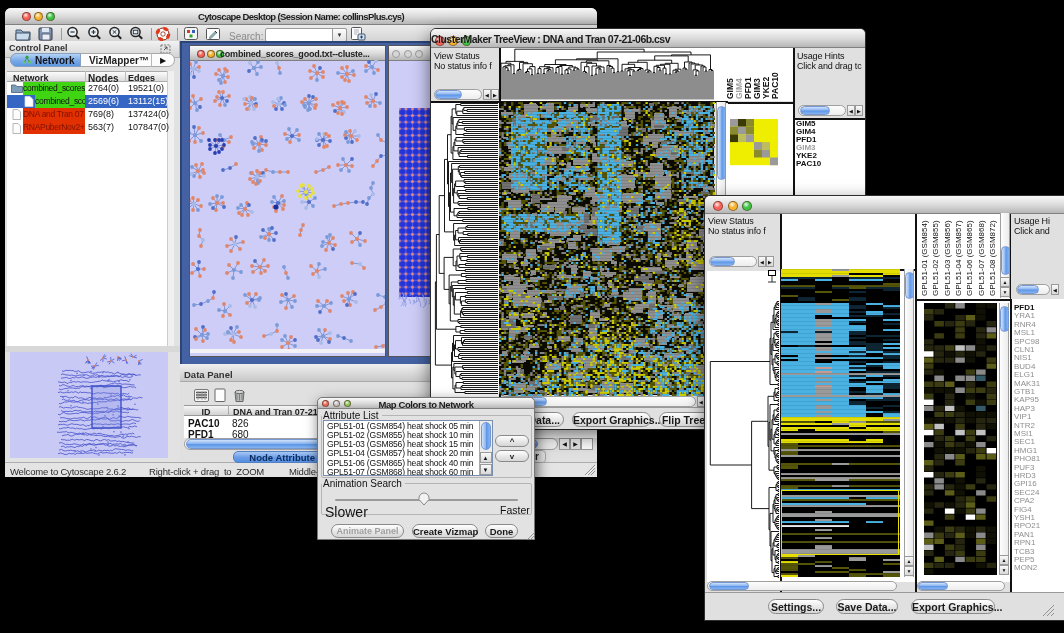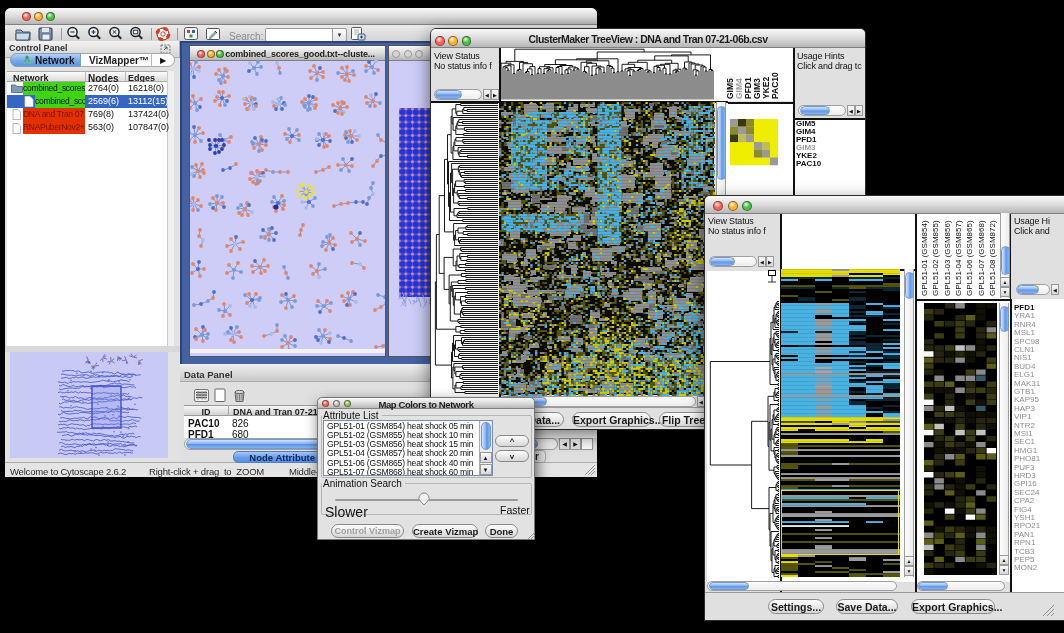--- a/index.html
+++ b/index.html
@@ -1,17 +1,18 @@
 <!DOCTYPE html>
 <html><head><meta charset="utf-8"><style>*{margin:0;padding:0;box-sizing:border-box}html,body{width:1064px;height:633px;background:#000;overflow:hidden}body{font-family:"Liberation Sans",sans-serif;position:relative}.a{position:absolute}.tb{background:linear-gradient(#f9f9f9,#d9d9d9 55%,#b6b6b6);border-bottom:1px solid #808080}</style></head><body>
 <div class="a" style="left:5px;top:8px;width:592px;height:469px;background:#e2e2e2;border-radius:6px 6px 0 0">
     <div class="a tb" style="left:0;top:0;width:592px;height:17px;border-radius:6px 6px 0 0"></div>
     <div style="position:absolute;left:17.0px;top:4.0px;width:9px;height:9px;border-radius:50%;background:radial-gradient(circle at 38% 30%,rgba(255,255,255,0.75) 8%,rgba(255,255,255,0) 45%),#f8615a;border:0.6px solid rgba(60,30,10,0.55)"></div>
     <div style="position:absolute;left:29.0px;top:4.0px;width:9px;height:9px;border-radius:50%;background:radial-gradient(circle at 38% 30%,rgba(255,255,255,0.75) 8%,rgba(255,255,255,0) 45%),#f5b32e;border:0.6px solid rgba(60,30,10,0.55)"></div>
     <div style="position:absolute;left:41.0px;top:4.0px;width:9px;height:9px;border-radius:50%;background:radial-gradient(circle at 38% 30%,rgba(255,255,255,0.75) 8%,rgba(255,255,255,0) 45%),#3fc444;border:0.6px solid rgba(60,30,10,0.55)"></div>
+    <div class="a" style="left:0;top:3px;width:592px;text-align:center;font-size:9.5px;letter-spacing:-0.62px;font-weight:bold;color:#1c1c1c">Cytoscape Desktop (Session Name: collinsPlus.cys)</div>
     <div class="a" style="left:0;top:17px;width:592px;height:24px;background:linear-gradient(#ececec,#c9c9c9);border-bottom:1px solid #8f8f8f"></div>
     <svg class="a" style="left:0;top:0" width="592" height="41">
       <g transform="translate(10,19)">
         <path d="M1 3h5l2 2h7v8H1z" fill="#8fb0cf" stroke="#456" stroke-width="1"></path>
         <path d="M1 6h14l-1.5 7H1z" fill="#c8dcee" stroke="#456" stroke-width="1"></path>
       </g>
       <g transform="translate(33,19)">
         <rect x="1" y="1" width="13" height="12" rx="1" fill="#7f95b5" stroke="#334" stroke-width="1"></rect>
         <rect x="4" y="1" width="7" height="4" fill="#dfe8f2"></rect>
         <rect x="4" y="7" width="8" height="6" fill="#e8eef6" stroke="#667"></rect>
@@ -89,54 +90,54 @@
     <div class="a" style="left:123px;top:64.5px;font-size:9px;font-weight:bold;color:#222">Edges</div>
     <div class="a" style="left:80px;top:63px;width:1px;height:11px;background:#bbb"></div>
     <div class="a" style="left:120px;top:63px;width:1px;height:11px;background:#bbb"></div>
     <div class="a" style="left:2px;top:74px;width:160px;height:264px;background:#fff"></div>
     <div class="a" style="left:162px;top:63px;width:7px;height:275px;background:#f0f0f0;border-left:1px solid #ccc"></div>
     <svg class="a" style="left:6px;top:75.0px" width="12" height="10">
       <path d="M0.5 2h4l1.5 1.5h5.5v6H0.5z" fill="#7d9cb8" stroke="#44607a" stroke-width="0.8"></path>
     </svg>
     <div class="a" style="left:18px;top:73.5px;width:62px;height:13px;background:#3fd512;font-size:8.5px;letter-spacing:-0.3px;line-height:12px;color:#111;white-space:nowrap;overflow:hidden">combined_scores_</div>
     <div class="a" style="left:83px;top:74.5px;font-size:9px;color:#111">2764(0)</div>
-    <div class="a" style="left:123px;top:74.5px;font-size:9px;color:#111">16218(0)</div>
+    <div class="a" style="left:123px;top:74.5px;font-size:9px;color:#111">19521(0)</div>
     <div class="a" style="left:2px;top:86.7px;width:160px;height:13.2px;background:#3566c4"></div>
     <svg class="a" style="left:19px;top:88.2px" width="10" height="11">
       <path d="M1 0.5h5l3 3v7H1z" fill="#fff" stroke="#dde" stroke-width="0.7"></path>
     </svg>
     <div class="a" style="left:30px;top:86.7px;width:50px;height:13px;background:#3fd512;font-size:8.5px;letter-spacing:-0.3px;line-height:12px;color:#111;white-space:nowrap;overflow:hidden">combined_sco</div>
     <div class="a" style="left:83px;top:87.7px;font-size:9px;color:#fff">2569(6)</div>
     <div class="a" style="left:123px;top:87.7px;font-size:9px;color:#fff">13112(15)</div>
     <svg class="a" style="left:7px;top:101.4px" width="10" height="11">
       <path d="M1 0.5h5l2.5 2.5v7.5H1z" fill="#fcfcfc" stroke="#999" stroke-width="0.7"></path>
     </svg>
     <div class="a" style="left:18px;top:99.9px;width:62px;height:13px;background:#e23000;font-size:8.5px;letter-spacing:-0.3px;line-height:12px;color:#801200;white-space:nowrap;overflow:hidden">DNA and Tran 07</div>
     <div class="a" style="left:83px;top:100.9px;font-size:9px;color:#111">769(8)</div>
     <div class="a" style="left:123px;top:100.9px;font-size:9px;color:#111">137424(0)</div>
     <svg class="a" style="left:7px;top:114.60000000000001px" width="10" height="11">
       <path d="M1 0.5h5l2.5 2.5v7.5H1z" fill="#fcfcfc" stroke="#999" stroke-width="0.7"></path>
     </svg>
     <div class="a" style="left:18px;top:113.10000000000001px;width:62px;height:13px;background:#e23000;font-size:8.5px;letter-spacing:-0.3px;line-height:12px;color:#801200;white-space:nowrap;overflow:hidden">RNAPuberNov2+!</div>
-    <div class="a" style="left:83px;top:114.10000000000001px;font-size:9px;color:#111">563(0)</div>
+    <div class="a" style="left:83px;top:114.10000000000001px;font-size:9px;color:#111">563(7)</div>
     <div class="a" style="left:123px;top:114.10000000000001px;font-size:9px;color:#111">107847(0)</div>
     <div class="a" style="left:0;top:338px;width:175px;height:6px;background:#d8d8d8"></div>
     <div class="a" style="left:5px;top:344px;width:158px;height:106px;background:#c9c9f6"></div>
     <div class="a" style="left:0;top:454px;width:592px;height:15px;background:#e4e4e4;border-top:1px solid #adadad"></div>
     <div class="a" style="left:5px;top:458px;font-size:9.5px;letter-spacing:-0.2px;color:#2a2a2a">Welcome to Cytoscape 2.6.2</div>
     <div class="a" style="left:144px;top:458px;font-size:9.5px;letter-spacing:-0.2px;color:#2a2a2a">Right-click + drag&nbsp; to&nbsp; ZOOM</div>
     <div class="a" style="left:284px;top:458px;font-size:9.5px;letter-spacing:-0.2px;color:#2a2a2a">Middle-click + drag to PAN</div>
   </div>
 <div class="a" style="left:180px;top:41px;width:417px;height:323px;background:#4462a3;border-left:2px solid #2c4476;border-top:2px solid #2c4476"></div>
 <div class="a" style="left:189px;top:45px;width:197px;height:312px;border:1px solid #555;background:#cdcdf8">
     <div class="a tb" style="left:0;top:0;width:195px;height:15px"></div>
     <div style="position:absolute;left:7.0px;top:3.5px;width:8px;height:8px;border-radius:50%;background:radial-gradient(circle at 38% 30%,rgba(255,255,255,0.75) 8%,rgba(255,255,255,0) 45%),#f8615a;border:0.6px solid rgba(60,30,10,0.55)"></div>
     <div style="position:absolute;left:16.5px;top:3.5px;width:8px;height:8px;border-radius:50%;background:radial-gradient(circle at 38% 30%,rgba(255,255,255,0.75) 8%,rgba(255,255,255,0) 45%),#f5b32e;border:0.6px solid rgba(60,30,10,0.55)"></div>
     <div style="position:absolute;left:26.0px;top:3.5px;width:8px;height:8px;border-radius:50%;background:radial-gradient(circle at 38% 30%,rgba(255,255,255,0.75) 8%,rgba(255,255,255,0) 45%),#3fc444;border:0.6px solid rgba(60,30,10,0.55)"></div>
-    <div class="a" style="left:30px;top:2.5px;width:160px;font-size:9px;letter-spacing:-0.2px;font-weight:bold;color:#222;text-align:center;white-space:nowrap">combined_scores_good.txt--cluste...</div>
+    <div class="a" style="left:30px;top:2.5px;width:160px;font-size:9px;letter-spacing:-0.2px;font-weight:bold;color:#222;text-align:left;white-space:nowrap">combined_scores_good.txt--cluste...</div>
     <div class="a" style="left:0;top:303px;width:195px;height:4px;background:#f2f2f6"></div>
   </div>
 <div class="a" style="left:190px;top:60px;width:195px;height:289px;overflow:hidden">
     <div class="a" style="left:-190px;top:-60px">
       <svg style="position:absolute;left:0;top:0" width="1064" height="633">
         <path d="M193 69L196 62M193 69L199 67M193 69L199 71M193 69L194 77M193 69L190 74M193 69L185 67M193 69L190 64" stroke="#8396d6" stroke-width="1" fill="none"></path>
         <circle cx="196" cy="62" r="1.9" fill="#7b9ad8"></circle>
         <circle cx="199" cy="67" r="1.9" fill="#e0866a"></circle>
         <circle cx="199" cy="71" r="1.9" fill="#a9bce8"></circle>
         <circle cx="194" cy="77" r="1.9" fill="#4f6fc9"></circle>
@@ -811,21 +812,21 @@
         <circle cx="125" cy="454.9" r="0.8" fill="#5c6cd8"></circle>
         <rect x="92" y="386" width="29" height="42" fill="#8090e0" fill-opacity="0.28" stroke="#3c50c8" stroke-width="1.4"></rect>
       </svg>
     </div>
   </div>
 <div class="a" style="left:430px;top:28px;width:436px;height:402px;background:#e0e0e0;border:1px solid #2e2e2e;border-radius:6px 6px 0 0;box-shadow:0 6px 18px rgba(0,0,0,0.55)">
     <div class="a tb" style="left:0;top:0;width:434px;height:19px;border-radius:5px 5px 0 0"></div>
     <div style="position:absolute;left:4.2px;top:7.2px;width:9.5px;height:9.5px;border-radius:50%;background:radial-gradient(circle at 38% 30%,rgba(255,255,255,0.75) 8%,rgba(255,255,255,0) 45%),#f8615a;border:0.6px solid rgba(60,30,10,0.55)"></div>
     <div style="position:absolute;left:17.4px;top:7.2px;width:9.5px;height:9.5px;border-radius:50%;background:radial-gradient(circle at 38% 30%,rgba(255,255,255,0.75) 8%,rgba(255,255,255,0) 45%),#f5b32e;border:0.6px solid rgba(60,30,10,0.55)"></div>
     <div style="position:absolute;left:30.6px;top:7.2px;width:9.5px;height:9.5px;border-radius:50%;background:radial-gradient(circle at 38% 30%,rgba(255,255,255,0.75) 8%,rgba(255,255,255,0) 45%),#3fc444;border:0.6px solid rgba(60,30,10,0.55)"></div>
-    <div class="a" style="left:0;top:3.5px;width:434px;text-align:center;font-size:10.5px;letter-spacing:-0.52px;font-weight:bold;color:#1c1c1c;white-space:nowrap">ClusterMaker TreeView : DNA and Tran 07-21-06b.csv</div>
+    <div class="a" style="left:0;top:3.5px;width:434px;font-size:10.5px;letter-spacing:-0.52px;font-weight:bold;color:#1c1c1c;white-space:nowrap">ClusterMaker TreeView : DNA and Tran 07-21-06b.csv</div>
     <div class="a" style="left:3px;top:22px;font-size:9px;letter-spacing:-0.15px;color:#111;line-height:10px;white-space:nowrap;width:64px;overflow:hidden">View Status<br>No status info f</div>
     <div style="position:absolute;left:3px;top:60px;width:48px;height:11px;background:linear-gradient(#fdfdfd,#ededed);border:1px solid #9f9f9f;border-radius:5.5px;box-sizing:border-box"></div>
     <div style="position:absolute;left:4px;top:61px;width:27px;height:9px;border-radius:5.5px;background:linear-gradient(#cfe2fb,#8db6f0 45%,#5e95e6 55%,#86b4f2);border:1px solid #7598d2;box-sizing:border-box"></div>
     <div style="position:absolute;left:52px;top:60px;width:8px;height:11px;background:linear-gradient(#fafafa,#d8d8d8);border:1px solid #9a9a9a;box-sizing:border-box;text-align:center;font-size:5px;line-height:10px;color:#111">◀</div>
     <div style="position:absolute;left:60px;top:60px;width:8px;height:11px;background:linear-gradient(#fafafa,#d8d8d8);border:1px solid #9a9a9a;box-sizing:border-box;text-align:center;font-size:5px;line-height:10px;color:#111">▶</div>
     <div class="a" style="left:68px;top:19px;width:1.5px;height:383px;background:#111"></div>
     <div class="a" style="left:0;top:72px;width:297px;height:2px;background:#111"></div>
     <div class="a" style="left:297px;top:73px;width:65px;height:1.5px;background:#111"></div>
     <div class="a" style="left:362px;top:89px;width:72px;height:1.5px;background:#111"></div>
     <div class="a" style="left:362px;top:19px;width:1.5px;height:383px;background:#111"></div>
@@ -1041,18 +1042,18 @@
     <div style="position:absolute;left:177px;top:37px;width:34px;height:12px;border-radius:6.0px;background:linear-gradient(#ffffff,#e9e9e9 50%,#d6d6d6);border:1px solid #8a8a8a;box-sizing:border-box;text-align:center;font-size:8px;font-weight:bold;color:#1a1a1a;line-height:11px;white-space:nowrap">^</div>
     <div style="position:absolute;left:177px;top:52px;width:34px;height:12px;border-radius:6.0px;background:linear-gradient(#ffffff,#e9e9e9 50%,#d6d6d6);border:1px solid #8a8a8a;box-sizing:border-box;text-align:center;font-size:8px;font-weight:bold;color:#1a1a1a;line-height:11px;white-space:nowrap">v</div>
     <div class="a" style="left:3px;top:85px;width:211px;height:32px;border:1px solid #b5b5b5;border-radius:2px"></div>
     <div class="a" style="left:4px;top:80px;font-size:10px;color:#111;background:#e2e2e2;padding:0 3px 0 1px">Animation Search</div>
     <div class="a" style="left:17px;top:101px;width:183px;height:2px;background:#9a9a9a;border-radius:1px"></div>
     <svg class="a" style="left:99px;top:94px" width="14" height="14">
       <path d="M2 6a5 5 0 0 1 10 0v1.5L7 13 2 7.5z" fill="#f2f2f2" stroke="#888"></path>
     </svg>
     <div class="a" style="left:7px;top:106px;font-size:14px;color:#111">Slower</div>
     <div class="a" style="left:182px;top:106px;font-size:10.5px;color:#111">Faster</div>
-    <div style="position:absolute;left:13px;top:126px;width:73px;height:14px;border-radius:7.0px;background:linear-gradient(#ffffff,#e9e9e9 50%,#d6d6d6);border:1px solid #8a8a8a;box-sizing:border-box;text-align:center;font-size:9px;font-weight:bold;color:#a0a0a0;line-height:13px;white-space:nowrap">Control Vizmap</div>
+    <div style="position:absolute;left:13px;top:126px;width:73px;height:14px;border-radius:7.0px;background:linear-gradient(#ffffff,#e9e9e9 50%,#d6d6d6);border:1px solid #8a8a8a;box-sizing:border-box;text-align:center;font-size:9px;font-weight:bold;color:#a0a0a0;line-height:13px;white-space:nowrap">Animate Panel</div>
     <div style="position:absolute;left:94px;top:126px;width:66px;height:14px;border-radius:7.0px;background:linear-gradient(#ffffff,#e9e9e9 50%,#d6d6d6);border:1px solid #8a8a8a;box-sizing:border-box;text-align:center;font-size:9.5px;font-weight:bold;color:#1a1a1a;line-height:13px;white-space:nowrap">Create Vizmap</div>
     <div style="position:absolute;left:167px;top:126px;width:33px;height:14px;border-radius:7.0px;background:linear-gradient(#ffffff,#e9e9e9 50%,#d6d6d6);border:1px solid #8a8a8a;box-sizing:border-box;text-align:center;font-size:9.5px;font-weight:bold;color:#1a1a1a;line-height:13px;white-space:nowrap">Done</div>
     <svg class="a" style="left:208px;top:133px" width="10" height="10">
       <path d="M1 9L9 1M4 9l5-5M7 9l2-2" stroke="#909090" stroke-width="0.9"></path>
     </svg>
   </div>
 </body></html>

